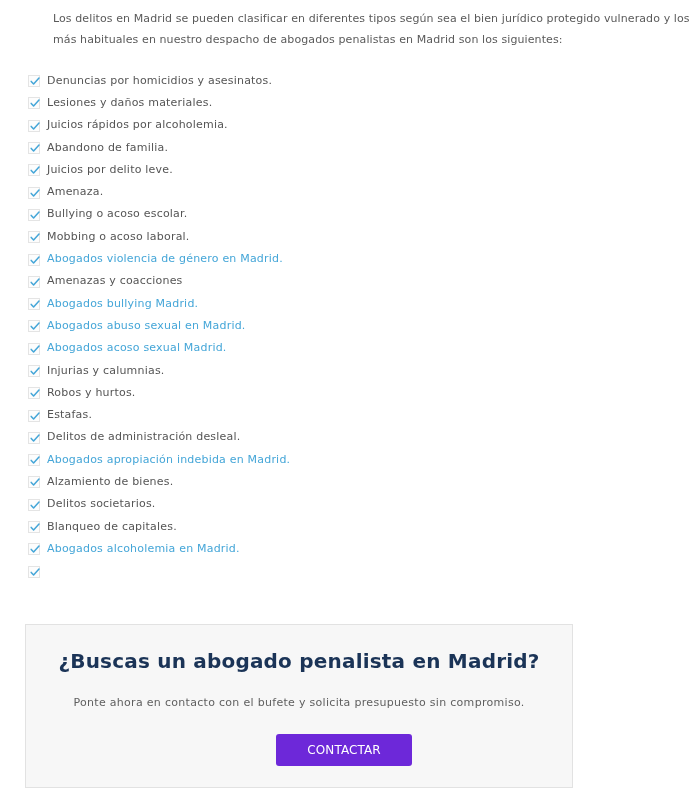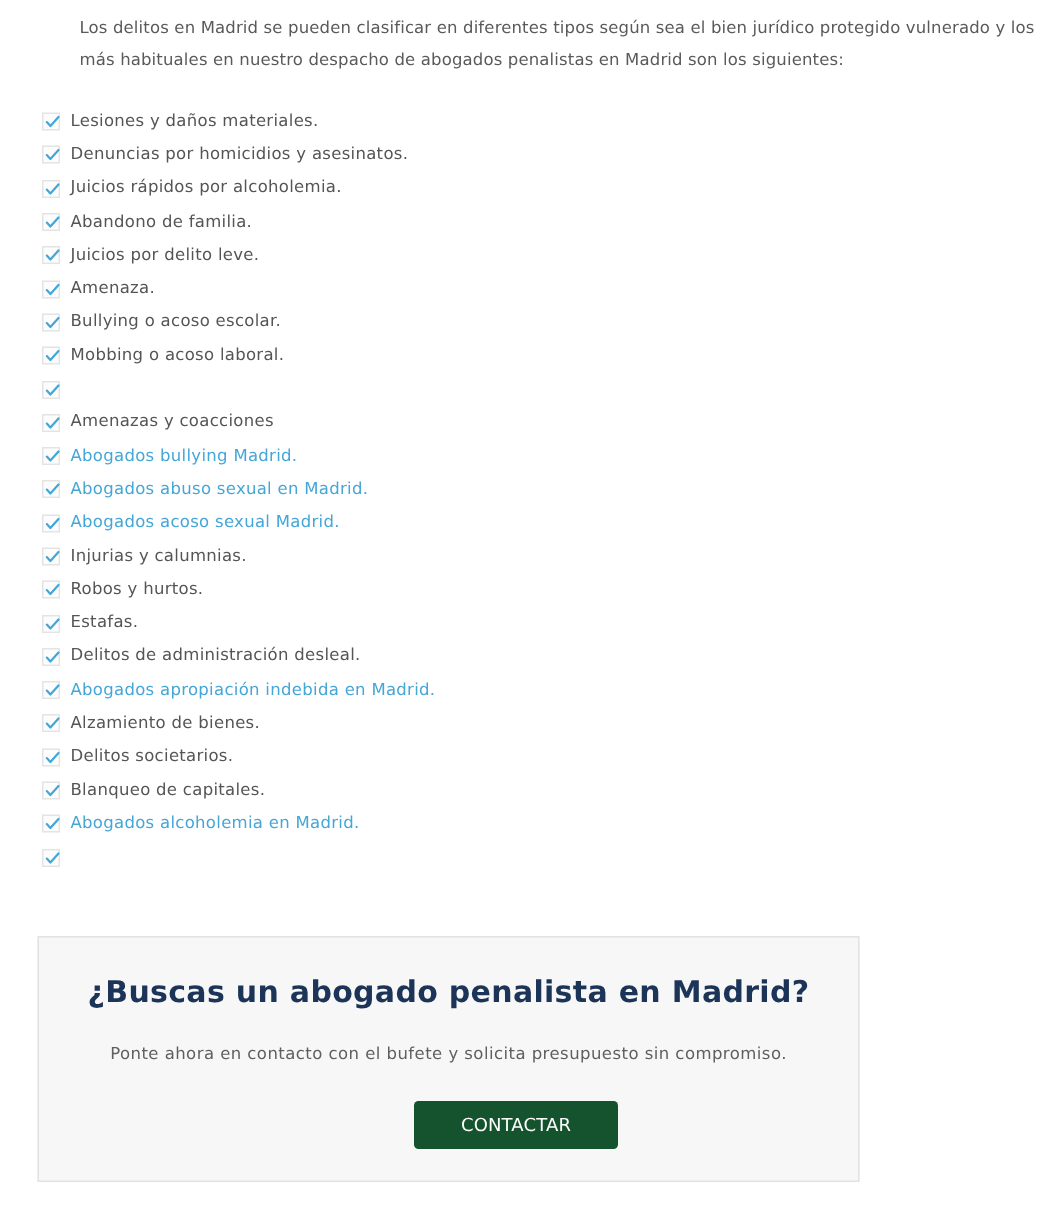--- a/index.html
+++ b/index.html
@@ -86,21 +86,21 @@
       font-size: 11px;
       color: #5f5f5f;
       letter-spacing: 0.3px;
     }
     .cta-button {
       position: absolute;
       left: 250px;
       top: 109px;
       width: 136px;
       height: 32px;
-      background: #14532d;
+      background: #6d28d9;
       border: none;
       border-radius: 3px;
       color: #ffffff;
       font-family: "DejaVu Sans", sans-serif;
       font-size: 12px;
       letter-spacing: 0.1px;
       cursor: pointer;
     }
   </style>
 </head>
@@ -108,36 +108,36 @@
 
 <p class="intro">Los delitos en Madrid se pueden clasificar en diferentes tipos según sea el bien jurídico protegido vulnerado y los más habituales en nuestro despacho de abogados penalistas en Madrid son los siguientes:</p>
 
 <ul class="list" id="offense-list">
     <li class="">
       <span class="check">
         <svg width="12" height="12" viewBox="0 0 12 12">
           <path d="M2.2 6.4 L4.6 9 L10 3" fill="none" stroke="#45a6d8" stroke-width="1.5" stroke-linecap="round" stroke-linejoin="round"></path>
         </svg>
       </span>
+      <span>Denuncias por homicidios y asesinatos.</span>
+    </li>
+    <li class="">
+      <span class="check">
+        <svg width="12" height="12" viewBox="0 0 12 12">
+          <path d="M2.2 6.4 L4.6 9 L10 3" fill="none" stroke="#45a6d8" stroke-width="1.5" stroke-linecap="round" stroke-linejoin="round"></path>
+        </svg>
+      </span>
       <span>Lesiones y daños materiales.</span>
     </li>
     <li class="">
       <span class="check">
         <svg width="12" height="12" viewBox="0 0 12 12">
           <path d="M2.2 6.4 L4.6 9 L10 3" fill="none" stroke="#45a6d8" stroke-width="1.5" stroke-linecap="round" stroke-linejoin="round"></path>
         </svg>
       </span>
-      <span>Denuncias por homicidios y asesinatos.</span>
-    </li>
-    <li class="">
-      <span class="check">
-        <svg width="12" height="12" viewBox="0 0 12 12">
-          <path d="M2.2 6.4 L4.6 9 L10 3" fill="none" stroke="#45a6d8" stroke-width="1.5" stroke-linecap="round" stroke-linejoin="round"></path>
-        </svg>
-      </span>
       <span>Juicios rápidos por alcoholemia.</span>
     </li>
     <li class="">
       <span class="check">
         <svg width="12" height="12" viewBox="0 0 12 12">
           <path d="M2.2 6.4 L4.6 9 L10 3" fill="none" stroke="#45a6d8" stroke-width="1.5" stroke-linecap="round" stroke-linejoin="round"></path>
         </svg>
       </span>
       <span>Abandono de familia.</span>
     </li>
@@ -172,20 +172,21 @@
         </svg>
       </span>
       <span>Mobbing o acoso laboral.</span>
     </li>
     <li class="link">
       <span class="check">
         <svg width="12" height="12" viewBox="0 0 12 12">
           <path d="M2.2 6.4 L4.6 9 L10 3" fill="none" stroke="#45a6d8" stroke-width="1.5" stroke-linecap="round" stroke-linejoin="round"></path>
         </svg>
       </span>
+      <span>Abogados violencia de género en Madrid.</span>
     </li>
     <li class="">
       <span class="check">
         <svg width="12" height="12" viewBox="0 0 12 12">
           <path d="M2.2 6.4 L4.6 9 L10 3" fill="none" stroke="#45a6d8" stroke-width="1.5" stroke-linecap="round" stroke-linejoin="round"></path>
         </svg>
       </span>
       <span>Amenazas y coacciones</span>
     </li>
     <li class="link">

